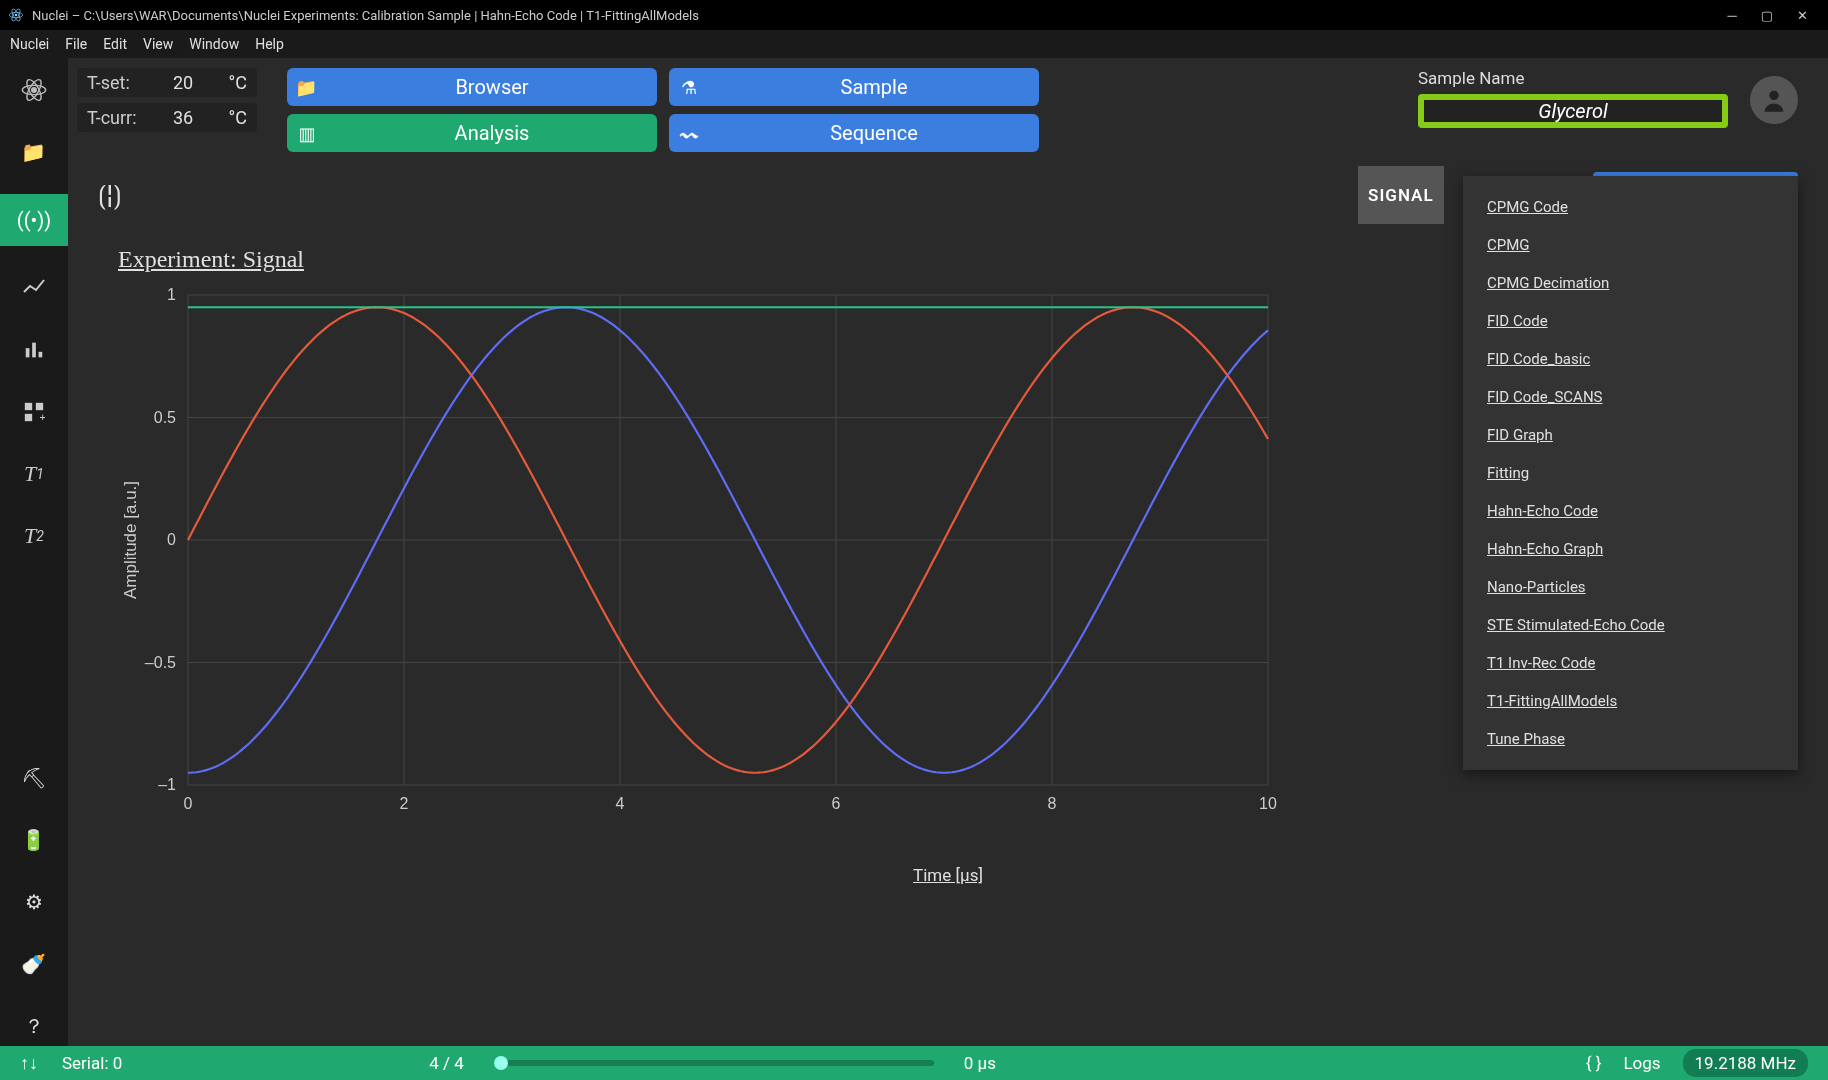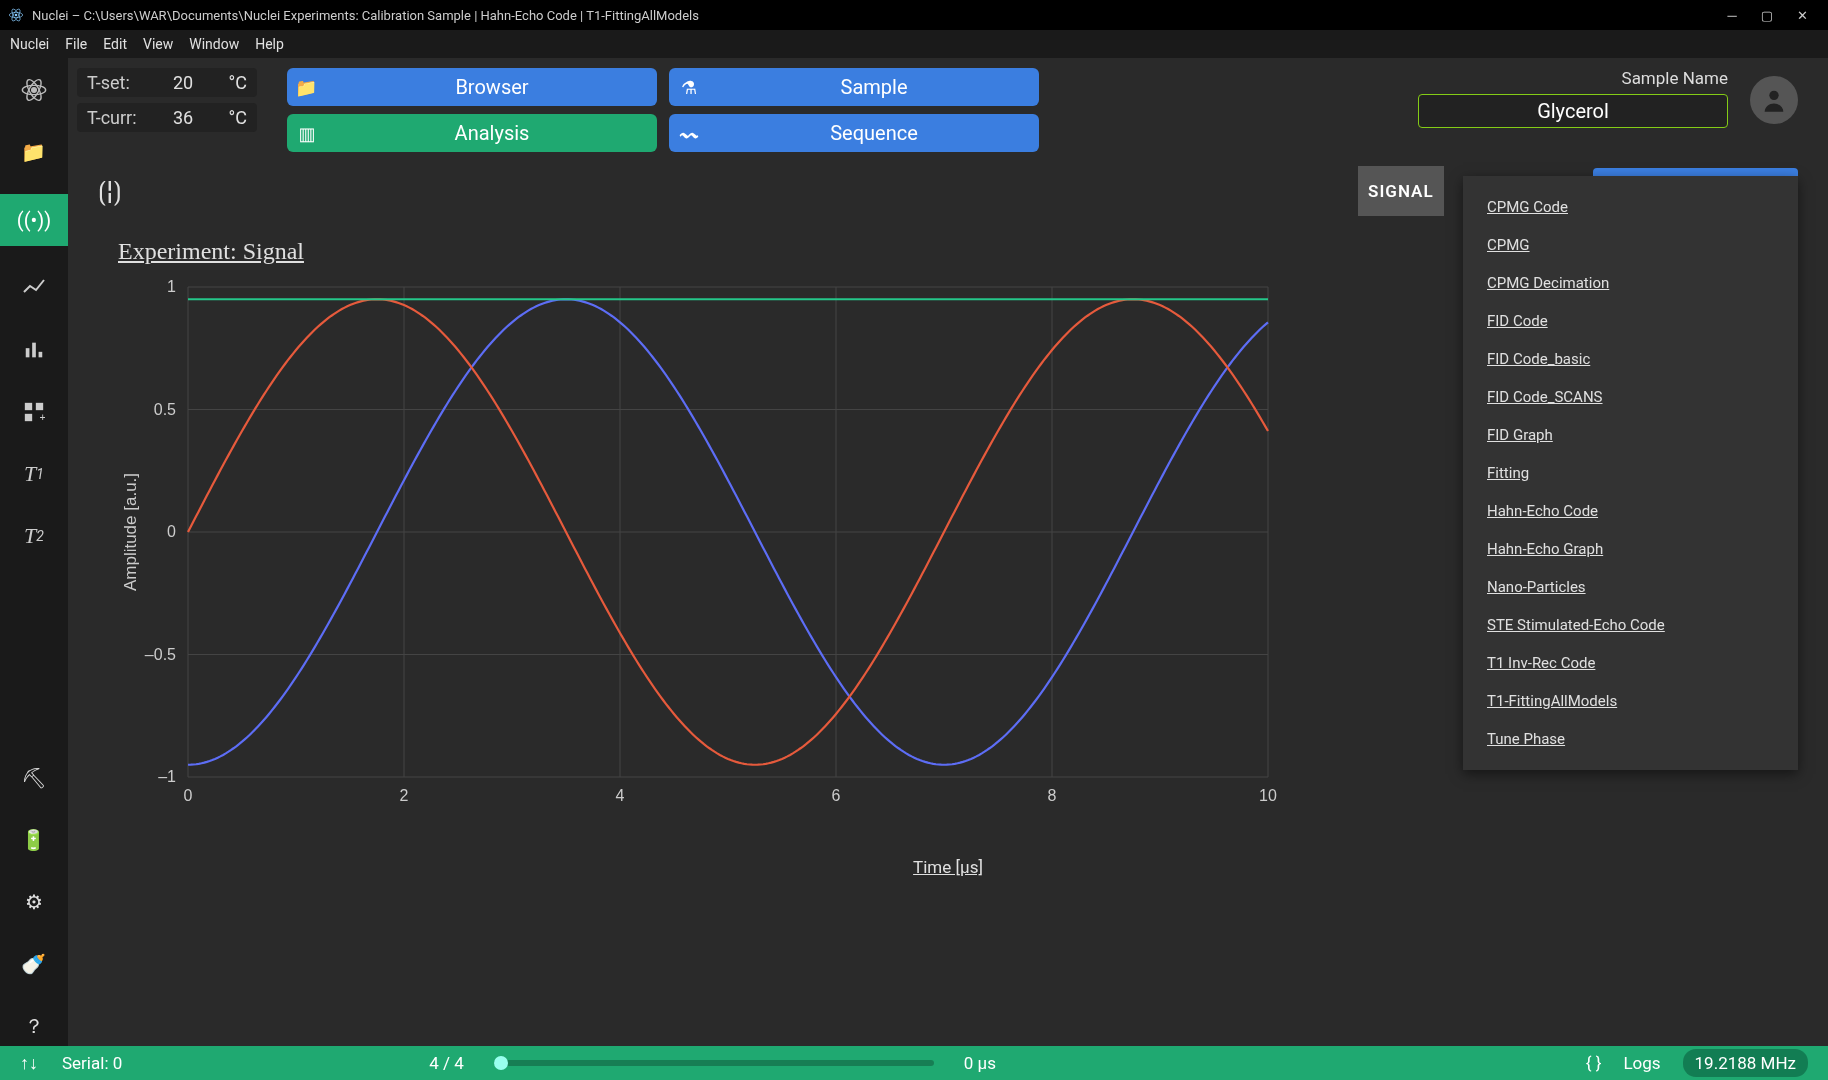--- a/index.html
+++ b/index.html
@@ -34,29 +34,29 @@
 .temp-item { display: flex; align-items: center; background: #222; border-radius: 4px; padding: 4px 10px; font-size: 18px; gap: 10px;}
 .temp-item .label { color:#ccc; width:60px;}
 .temp-item .val { width: 34px; text-align: left; margin-left: 16px;}
 .temp-item .unit { width: 30px; text-align: right;}
 .nav-grid { display: grid; grid-template-columns: 370px 370px; grid-template-rows: 38px 38px; gap: 8px 12px; margin-left: 30px;}
 .nav-btn { display: flex; align-items: center; border-radius: 6px; font-size: 20px; cursor: pointer; color: #fff; }
 .nav-btn .ico { width: 40px; display: flex; justify-content: center; font-size: 18px;}
 .nav-btn .lbl { flex: 1; text-align: center; }
 .nav-blue { background: #3b7ee0; }
 .nav-green { background: #1fa971; }
-.sample-area { margin-left: auto; display: flex; flex-direction: column; align-items: flex-end; gap: 6px; }
+.sample-area { margin-left: auto; display: flex; flex-direction: column; align-items: flex-start; gap: 6px; }
 .sample-lbl { font-size: 17px; color:#ddd; }
-.sample-input { width: 310px; height: 34px; background: #222; border:1px solid #84cc16; border-radius:4px; font-size: 20px; text-align: center; color:#fff;}
+.sample-input { width: 310px; height: 34px; background: #222; border:6px solid #84cc16; border-radius:4px; font-size: 20px; text-align: center; color:#fff;font-style:italic;}
 .avatar { width: 48px; height: 48px; border-radius: 50%; background: #555; margin-left: 22px; margin-top:8px; display:flex; align-items:center; justify-content:center; color:#222;}
 
 
 .subheader { display: flex; align-items: center; padding: 4px 30px 4px 30px; gap: 16px; background: #2a2a2a;}
 .align-ico { font-size: 26px; margin-right: auto;}
-.tab-btn { height: 50px; padding: 0 10px; display: flex; align-items: center; font-size: 17px; letter-spacing: 1px; font-weight: 600; cursor: pointer;}
+.tab-btn { height: 58px; padding: 0 10px; display: flex; align-items: center; font-size: 17px; letter-spacing: 1px; font-weight: 600; cursor: pointer;}
 .tab-btn.active { background: #555; color:#fff;}
 .open-preset { background: #3b7ee0; color:#fff; border-radius: 4px 4px 0 0; height: 46px; padding: 0 42px; font-size: 17px; letter-spacing: 1px; font-weight: 600; cursor:pointer; display:flex; align-items:center;}
 
 
 .chart-area { flex:1; padding: 18px 50px 10px 50px; position: relative; text-decoration: underline;}
 .chart-title { font-size: 24px; font-family: Georgia, serif; margin-bottom: 12px;}
 .plot-wrap { position: relative; height: 560px; }
 .legend { position:absolute; right: 22px; top: 8px; font-size:15px;}
 .legend div{ display:flex; align-items:center; gap:6px; margin-bottom:4px;}
 .legend .sw { width:22px; height:2px;}

